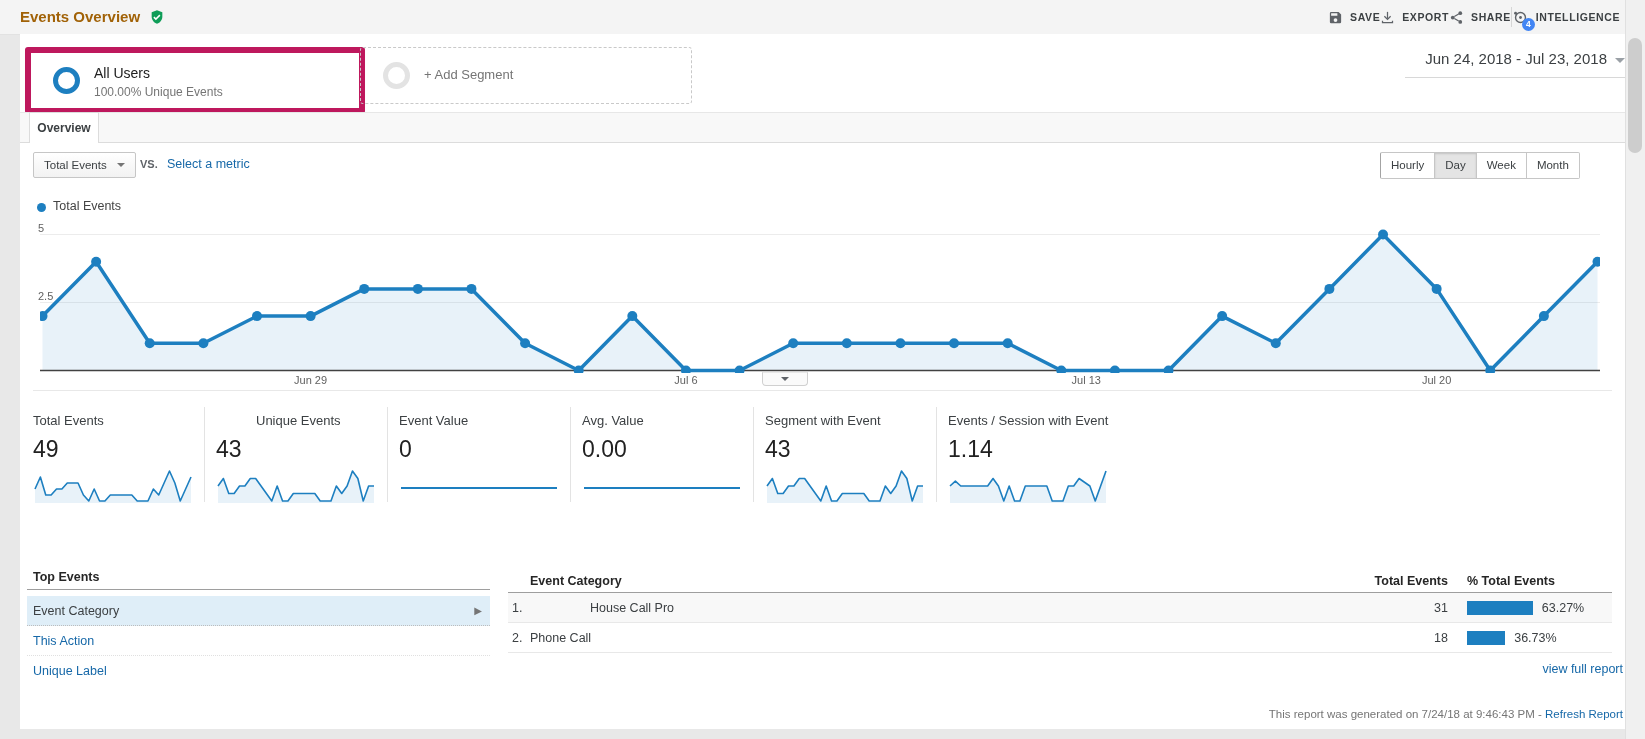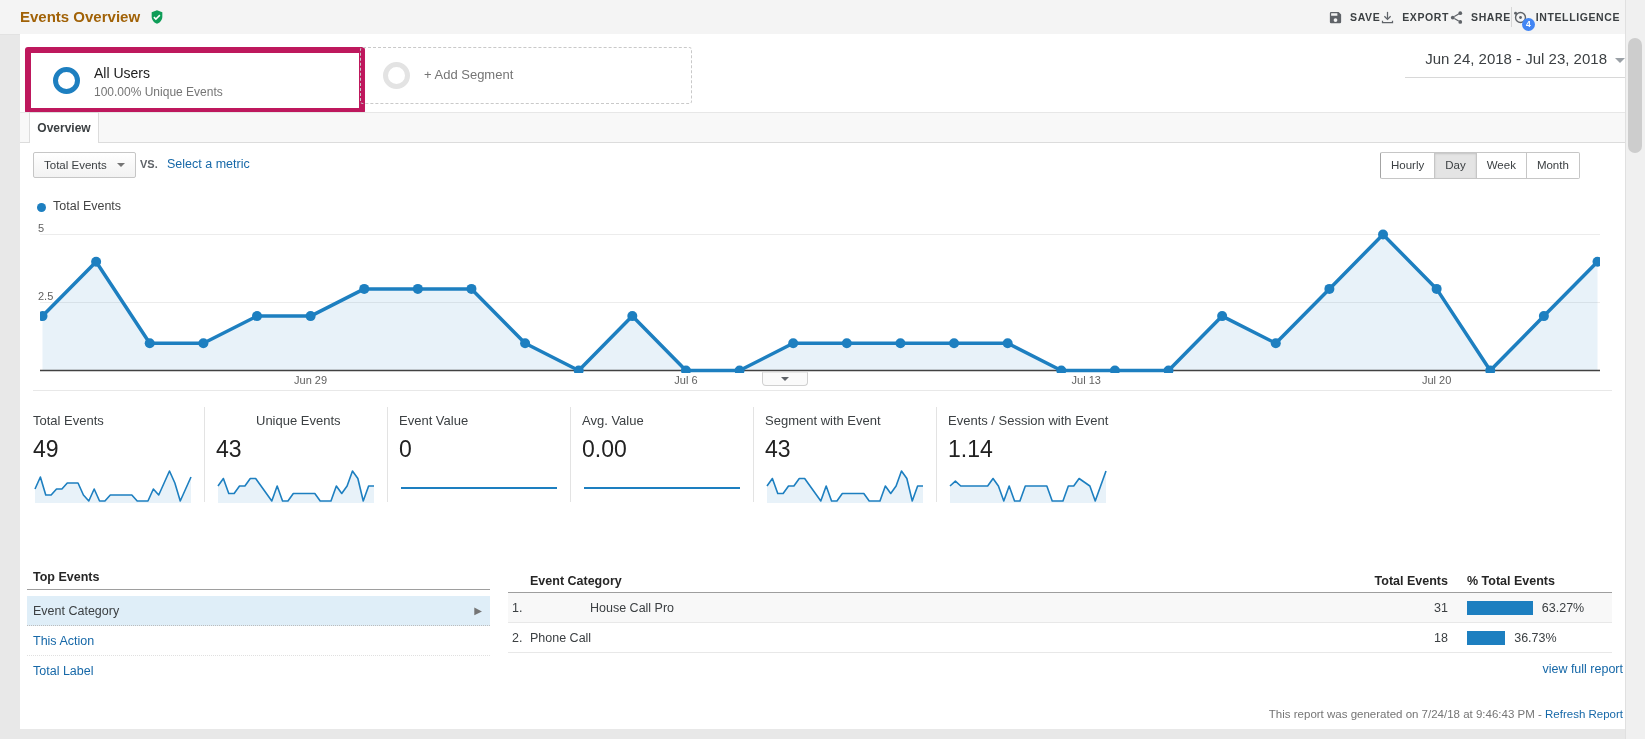--- a/index.html
+++ b/index.html
@@ -255,21 +255,21 @@
         <path d="M2 19 L 7.379310344827586 14.049999999999997 L 12.758620689655173 19 L 18.137931034482758 19 L 23.517241379310345 19 L 28.896551724137932 19 L 34.275862068965516 19 L 39.6551724137931 19 L 45.03448275862069 11.5 L 50.41379310344828 19 L 55.793103448275865 34 L 61.17241379310345 19 L 66.55172413793103 34 L 71.93103448275862 34 L 77.3103448275862 19 L 82.6896551724138 19 L 88.06896551724138 19 L 93.44827586206897 19 L 98.82758620689656 19 L 104.20689655172414 34 L 109.58620689655173 34 L 114.96551724137932 34 L 120.3448275862069 19 L 125.72413793103449 19 L 131.10344827586206 11.5 L 136.48275862068965 15.25 L 141.86206896551724 19 L 147.24137931034483 34 L 152.6206896551724 19 L 158 4 L 158 36 L 2 36 Z" fill="rgba(29,127,192,0.10)"></path>
         <polyline points="2,19 7.379310344827586,14.049999999999997 12.758620689655173,19 18.137931034482758,19 23.517241379310345,19 28.896551724137932,19 34.275862068965516,19 39.6551724137931,19 45.03448275862069,11.5 50.41379310344828,19 55.793103448275865,34 61.17241379310345,19 66.55172413793103,34 71.93103448275862,34 77.3103448275862,19 82.6896551724138,19 88.06896551724138,19 93.44827586206897,19 98.82758620689656,19 104.20689655172414,34 109.58620689655173,34 114.96551724137932,34 120.3448275862069,19 125.72413793103449,19 131.10344827586206,11.5 136.48275862068965,15.25 141.86206896551724,19 147.24137931034483,34 152.6206896551724,19 158,4" fill="none" stroke="#1d7fc0" stroke-width="1.6" stroke-linejoin="round"></polyline>
       </svg>
     </div>
 
   <div class="abs panel-title">Top Events</div>
   <div class="panel-rule" style="left:27px;top:589px;width:463px;"></div>
   <div id="top-events-rows">
       <div class="te-row selected" style="top: 596px;"><span class="te-label">Event Category</span><span class="te-arrow">▶</span></div>
       <div class="te-row" style="top: 626px; border-bottom: 1px dotted rgb(224, 224, 224);"><span class="te-label link">This Action</span></div>
-      <div class="te-row" style="top: 656px;"><span class="te-label link">Total Label</span></div>
+      <div class="te-row" style="top: 656px;"><span class="te-label link">Unique Label</span></div>
     </div>
 
   <div class="tbl-header" style="left:530px;">Event Category</div>
   <div class="tbl-header" style="left:1300px;width:148px;text-align:right;">Total Events</div>
   <div class="tbl-header" style="left:1467px;">% Total Events</div>
   <div class="panel-rule" style="left:508px;top:592px;width:1104px;"></div>
   <div id="table-rows">
       <div class="tbl-row odd" style="top: 593px;">
         <div class="cell" style="left: 4px;">1.</div>
         <div class="cell link" style="left: 36px; margin-left: 46px;">House Call Pro</div>

